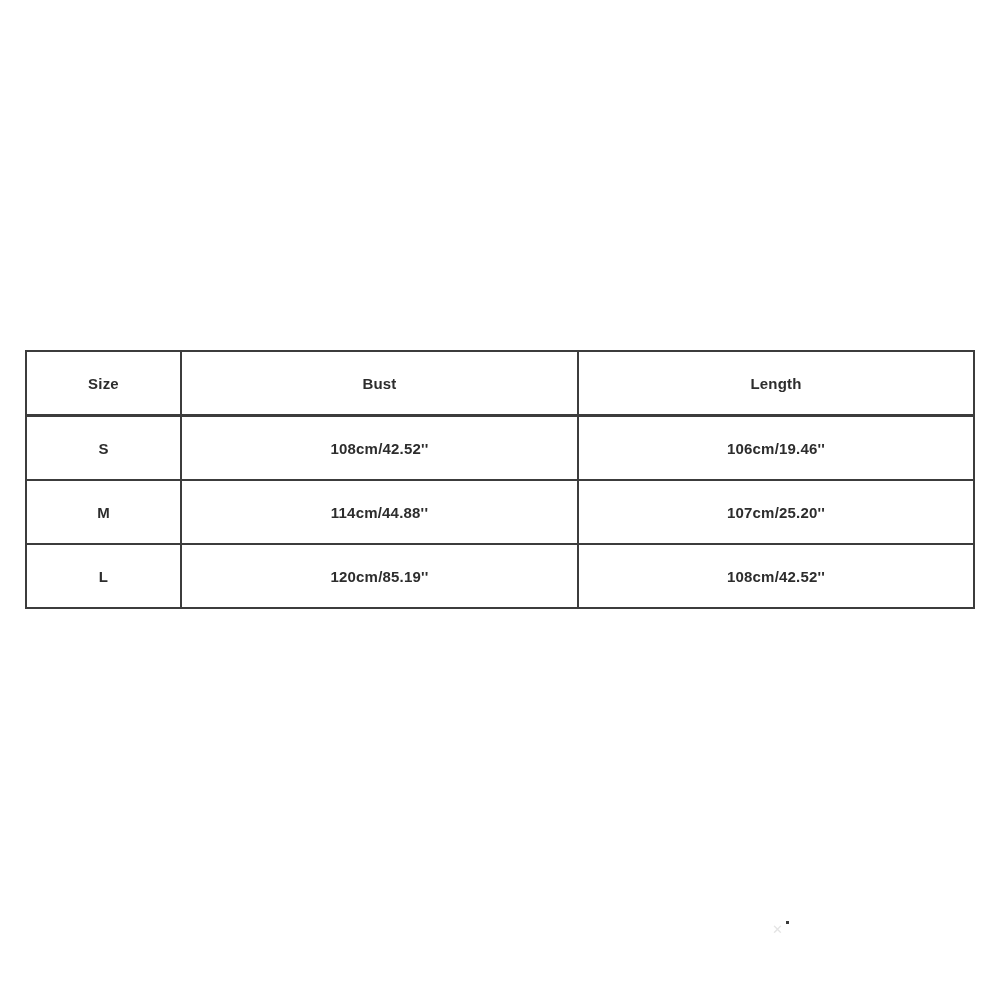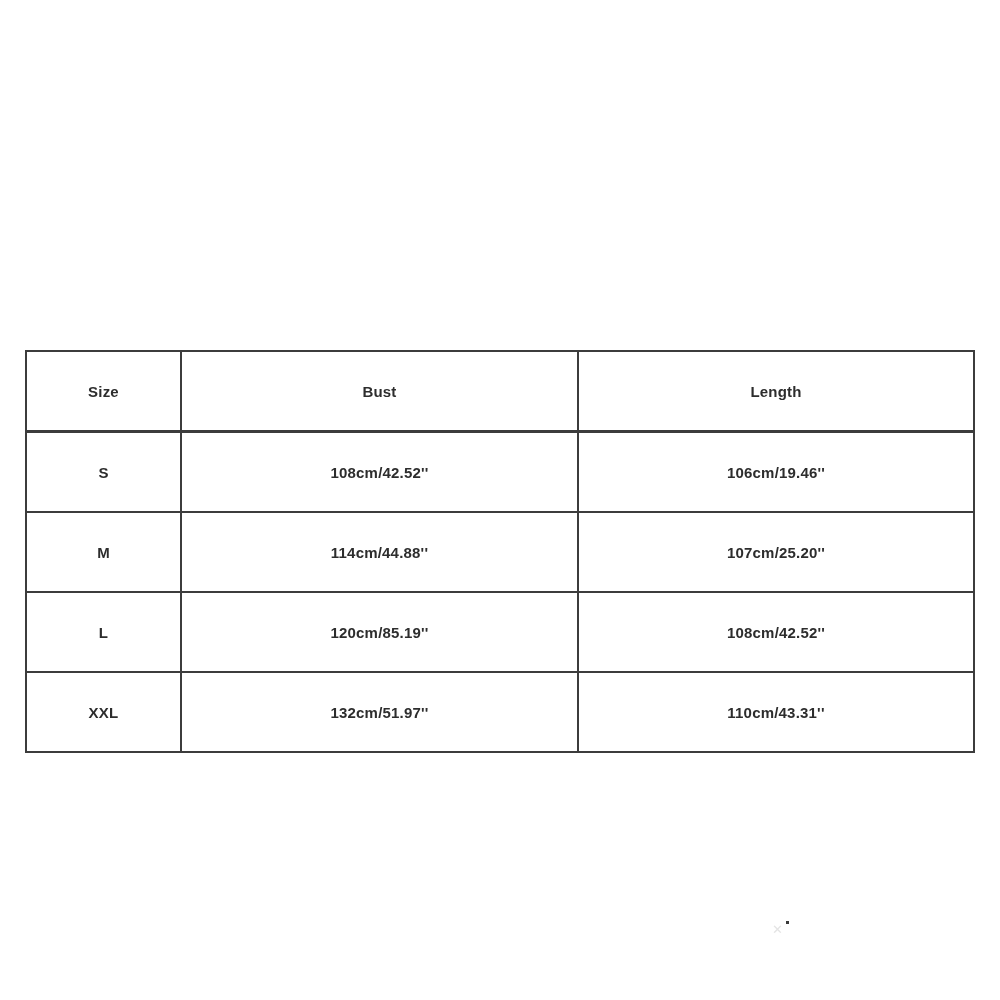--- a/index.html
+++ b/index.html
@@ -30,21 +30,21 @@
   table.size-table th,
   table.size-table td {
     border: 2px solid #3c3c3c;
     height: 46px;
     text-align: center;
     vertical-align: middle;
     font-size: 15px;
     font-weight: bold;
     color: #2d2d2d;
     letter-spacing: 0.2px;
-    padding: 16px;
+    padding: 8px;
     background: #ffffff;
   }
   table.size-table thead th {
     border-bottom-width: 3px;
   }
   col.c-size   { width: 155px; }
   col.c-bust   { width: 397px; }
   col.c-length { width: 396px; }
   .artifact {
     position: absolute;
@@ -98,25 +98,20 @@
         <tr>
           <td>M</td>
           <td>114cm/44.88''</td>
           <td>107cm/25.20''</td>
         </tr>
         <tr>
           <td>L</td>
           <td>120cm/85.19''</td>
           <td>108cm/42.52''</td>
         </tr>
-        <tr>
-          <td>XXL</td>
-          <td>132cm/51.97''</td>
-          <td>110cm/43.31''</td>
-        </tr>
       </tbody>
   </table>
 
   <div class="artifact">
     <span class="dot"></span>
     <span class="smudge">✕</span>
   </div>
 
 </div>
 

